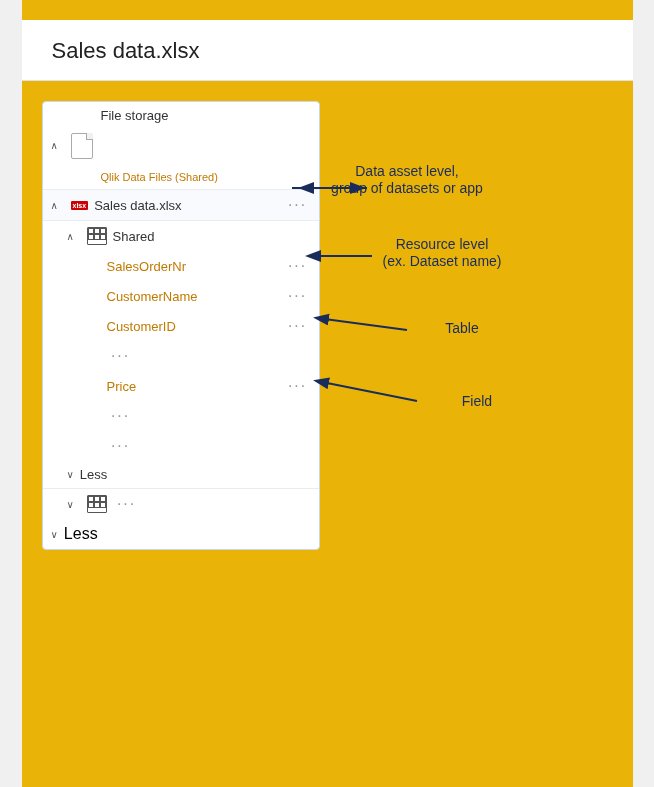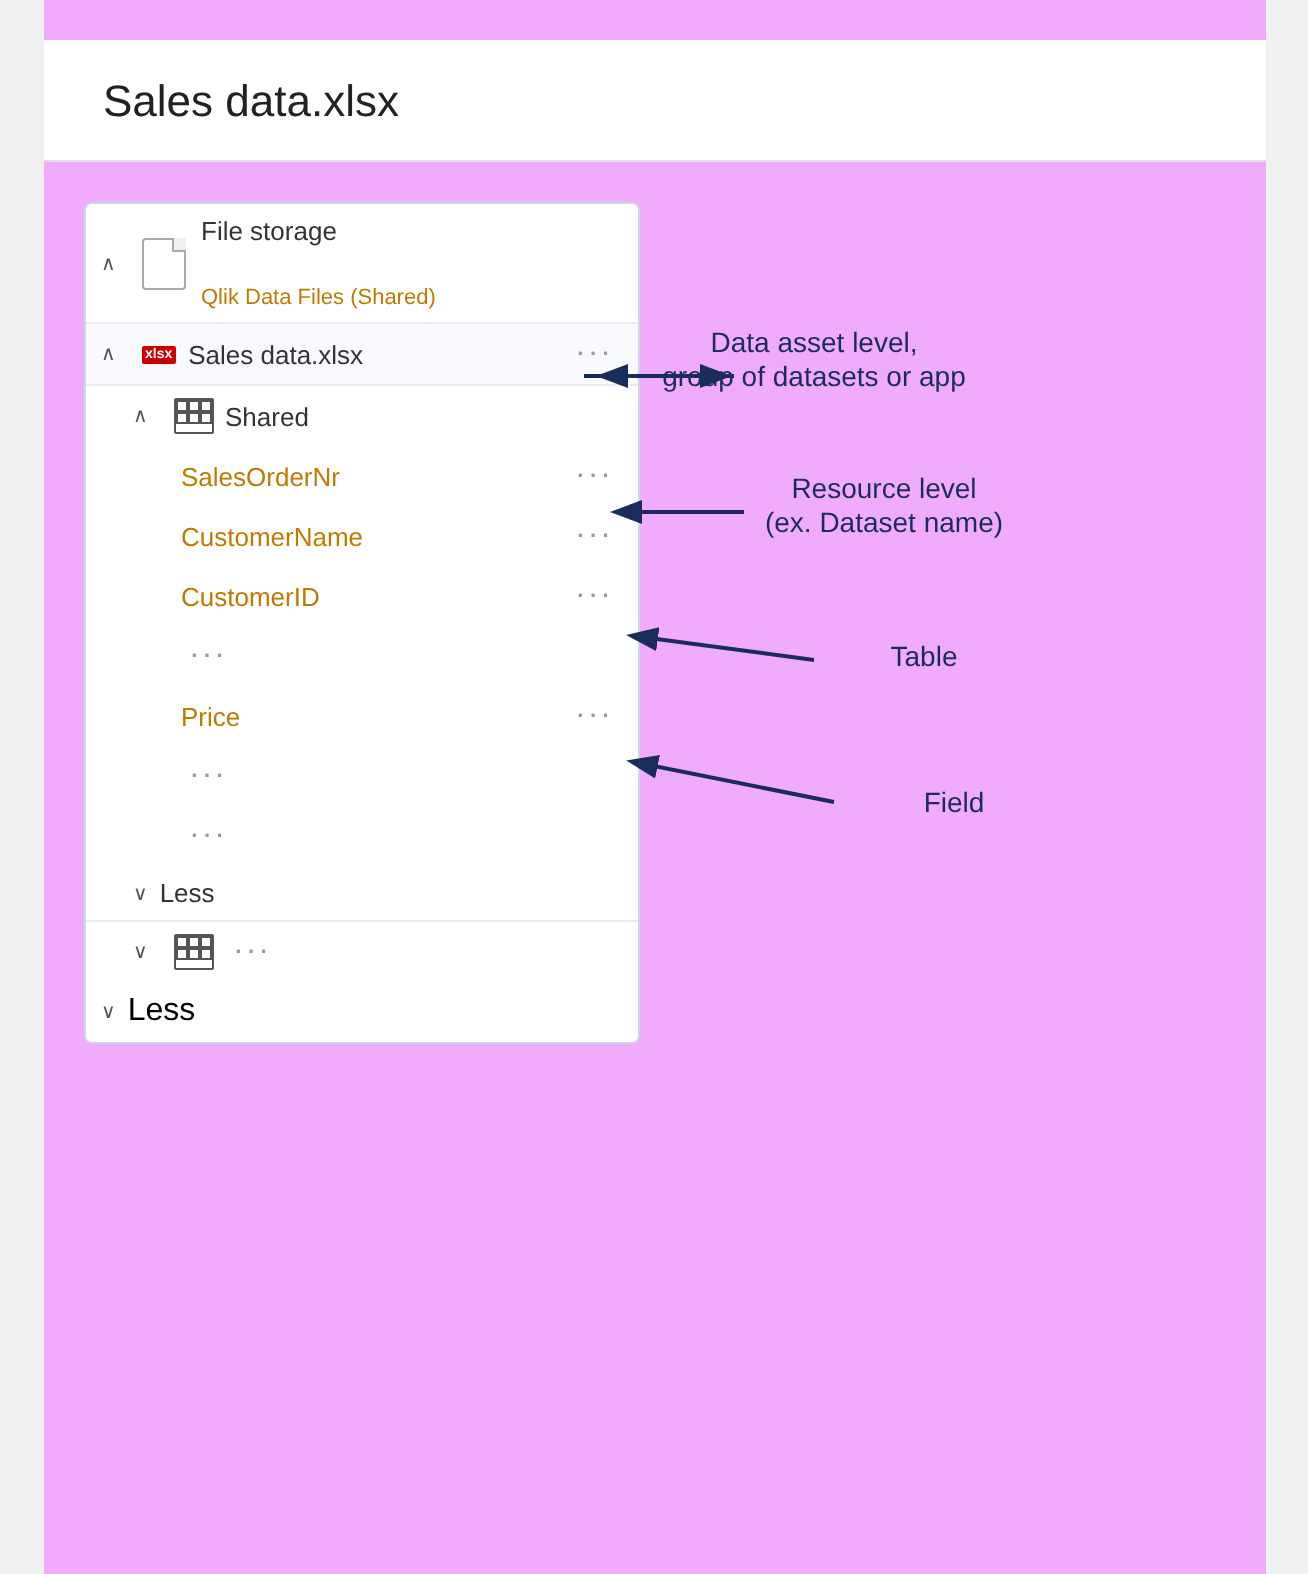--- a/index.html
+++ b/index.html
@@ -9,21 +9,21 @@
       width: 654px;
       min-height: 787px;
       display: flex;
       flex-direction: column;
       align-items: center;
     }
 
     .page-wrapper {
       width: 611px;
       min-height: 787px;
-      background: #f0abfc;
+      background: #eab308;
       position: relative;
       padding: 20px 0 20px 0;
     }
 
     
     .page-title-area {
       background: #fff;
       padding: 18px 30px 16px 30px;
       border-bottom: 1px solid #e0e0e0;
     }
@@ -84,21 +84,21 @@
       font-size: 16px;
       letter-spacing: 1px;
       padding: 0 4px;
       cursor: pointer;
     }
 
     
     .level-0 { padding-left: 8px; }
     .level-1 { padding-left: 8px; }
     .level-2 { padding-left: 24px; }
-    .level-3 { padding-left: 48px; }
+    .level-3 { padding-left: 64px; }
 
     
     .file-icon {
       width: 22px;
       height: 26px;
       border: 1.5px solid #aaa;
       border-radius: 2px;
       position: relative;
       background: #fff;
       display: flex;
@@ -150,20 +150,21 @@
 
     
     .filestorage-name {
       font-size: 13px;
       color: #333;
       font-weight: 500;
     }
     .filestorage-sub {
       font-size: 11px;
       color: #c17a00;
+      margin-top: 48px;
     }
 
     
     .resource-row {
       background: #f8fafd;
     }
 
     
     .tree-divider {
       border: none;
@@ -215,21 +216,21 @@
 
   <div class="main-content" style="position:relative;">
 
     <div class="tree-panel">
 
       <div class="tree-row level-0">
         <span class="chevron">∧</span>
         <span class="icon">
           <div class="file-icon"></div>
         </span>
-        <span style="display:flex; flex-direction:column; flex:1; margin-left:2px;gap:20px;">
+        <span style="display:flex; flex-direction:column; flex:1; margin-left:2px;">
           <span class="filestorage-name">File storage</span>
           <span class="filestorage-sub">Qlik Data Files (Shared)</span>
         </span>
       </div>
 
       <hr class="tree-divider">
 
       <div class="tree-row level-1 resource-row">
         <span class="chevron">∧</span>
         <span class="icon">

